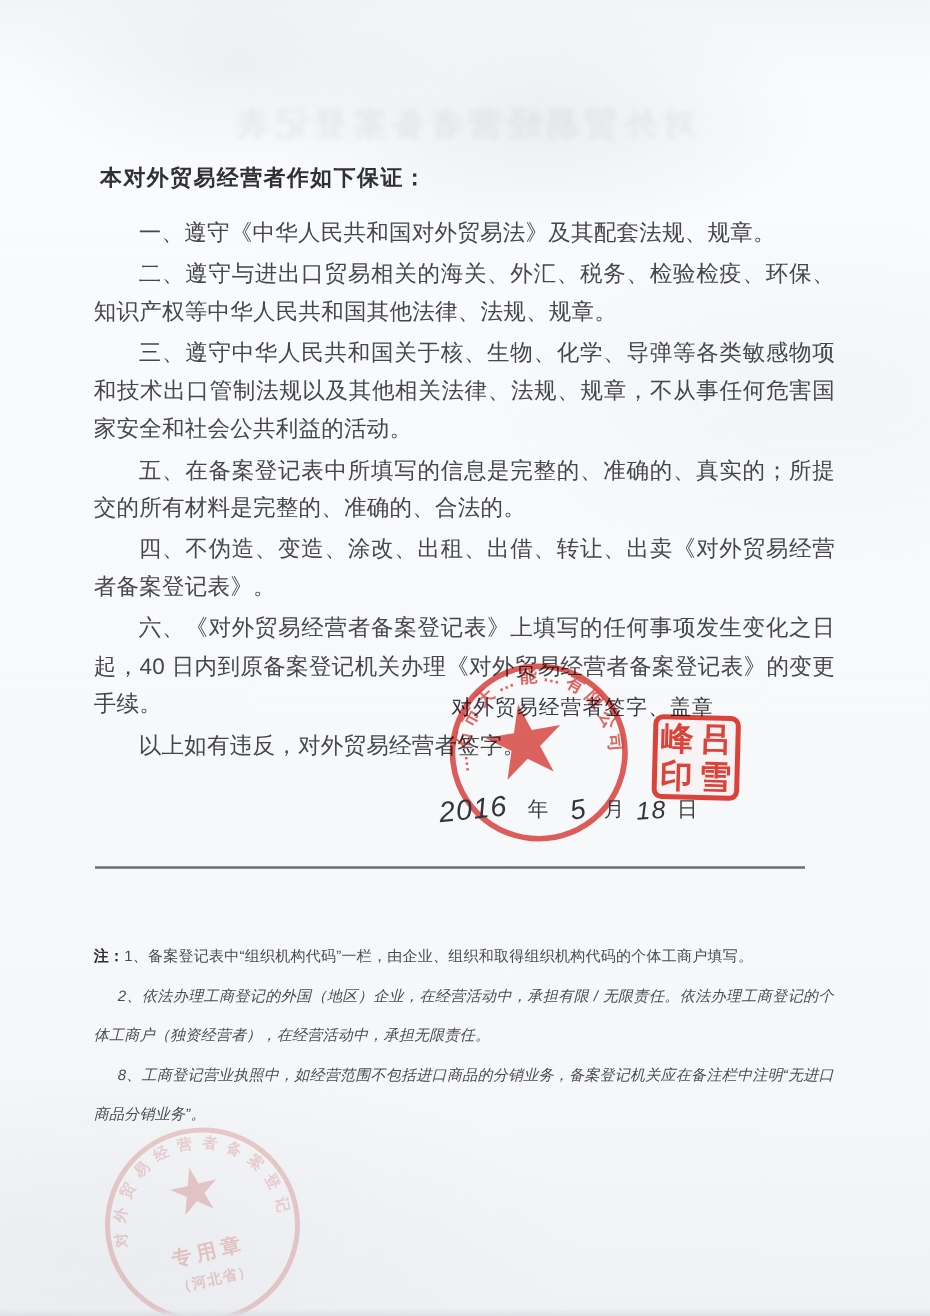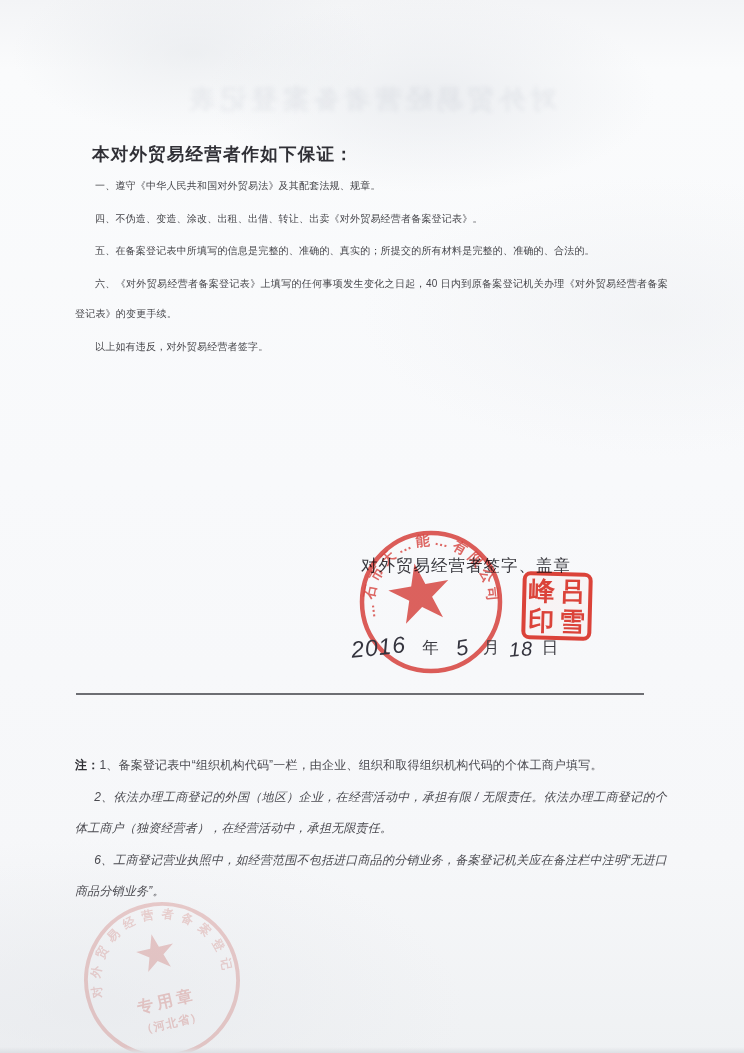--- a/index.html
+++ b/index.html
@@ -18,26 +18,26 @@
     content:"";position:absolute;left:0;right:0;bottom:0;height:6px;
     background:linear-gradient(180deg,rgba(210,213,218,0),#dde0e4);
   }
   
   .ghost{
     position:absolute;top:82px;left:152px;width:436px;text-align:center;
     font-size:26px;font-weight:bold;letter-spacing:5px;color:#7e8699;
     transform:scaleX(-1);opacity:.10;filter:blur(2px);
   }
   .title{
-    position:absolute;top:130px;left:80px;margin:12px;
+    position:absolute;top:130px;left:80px;margin:0;
     font-size:17.5px;font-weight:bold;color:#303036;letter-spacing:1.2px;
   }
   .clauses{
     position:absolute;top:171px;left:75px;width:593px;
-    font-size:10px;line-height:30.6px;text-align:justify;letter-spacing:.2px;
+    font-size:18px;line-height:30.6px;text-align:justify;letter-spacing:.2px;
   }
   .clauses p{margin:0 0 2px;text-indent:2em;}
   .sig-label{
     position:absolute;top:555px;left:361px;
     font-size:16.5px;font-weight:500;color:#38383e;letter-spacing:1px;
   }
   
   .company-seal{position:absolute;left:351px;top:522px;mix-blend-mode:multiply;opacity:.92;}
   
   .name-seal{
@@ -77,22 +77,24 @@
 <body>
 
 <div class="page">
 
   <div class="ghost">对外贸易经营者备案登记表</div>
 
   <h1 class="title">本对外贸易经营者作如下保证：</h1>
 
   <div class="clauses">
     <p>一、遵守《中华人民共和国对外贸易法》及其配套法规、规章。</p>
+    <p>二、遵守与进出口贸易相关的海关、外汇、税务、检验检疫、环保、知识产权等中华人民共和国其他法律、法规、规章。</p>
+    <p>三、遵守中华人民共和国关于核、生物、化学、导弹等各类敏感物项和技术出口管制法规以及其他相关法律、法规、规章，不从事任何危害国家安全和社会公共利益的活动。</p>
+    <p>五、在备案登记表中所填写的信息是完整的、准确的、真实的；所提交的所有材料是完整的、准确的、合法的。</p>
     <p>四、不伪造、变造、涂改、出租、出借、转让、出卖《对外贸易经营者备案登记表》。</p>
-    <p>五、在备案登记表中所填写的信息是完整的、准确的、真实的；所提交的所有材料是完整的、准确的、合法的。</p>
     <p>六、《对外贸易经营者备案登记表》上填写的任何事项发生变化之日起，40 日内到原备案登记机关办理《对外贸易经营者备案登记表》的变更手续。</p>
     <p>以上如有违反，对外贸易经营者签字。</p>
   </div>
 
   <div class="sig-label">对外贸易经营者签字、盖章</div>
 
   <svg class="company-seal" width="160" height="160" viewBox="0 0 160 160">
     <circle cx="80" cy="80" r="69" fill="none" stroke="#db3832" stroke-width="4.5" opacity="0.88"></circle>
     <path d="M0,-32 L-7.2,-9.9 L-30.4,-9.9 L-11.6,3.8 L-18.8,25.9 L0,12.2 L18.8,25.9 L11.6,3.8 L30.4,-9.9 L7.2,-9.9 Z" transform="translate(69,73) rotate(-10)" fill="#db3832" opacity="0.85"></path>
     <defs>
@@ -119,21 +121,21 @@
     <span class="unit u-day">日</span>
   </div>
 
   <div class="divider"></div>
 
   <div class="notes">
     <p>
       <span class="note-label">注：</span><span>1、备案登记表中“组织机构代码”一栏，由企业、组织和取得组织机构代码的个体工商户填写。</span>
     </p>
     <p class="indent">2、依法办理工商登记的外国（地区）企业，在经营活动中，承担有限 / 无限责任。依法办理工商登记的个体工商户（独资经营者），在经营活动中，承担无限责任。</p>
-    <p class="indent">6、工商登记营业执照中，如经营范围不包括进口商品的分销业务，备案登记机关应在备注栏中注明“无进口商品分销业务”。</p>
+    <p class="indent">8、工商登记营业执照中，如经营范围不包括进口商品的分销业务，备案登记机关应在备注栏中注明“无进口商品分销业务”。</p>
   </div>
 
   <svg class="registry-seal" width="170" height="170" viewBox="0 0 170 170">
     <circle cx="85" cy="85" r="76" fill="none" stroke="#dc7b74" stroke-width="4" opacity="0.8"></circle>
     <path d="M0,-32 L-7.2,-9.9 L-30.4,-9.9 L-11.6,3.8 L-18.8,25.9 L0,12.2 L18.8,25.9 L11.6,3.8 L30.4,-9.9 L7.2,-9.9 Z" transform="translate(85,58) scale(0.62)" fill="#dc7b74" opacity="0.85"></path>
     <defs>
       <path id="registryArc" d="M26.7,106.2 A62,62 0 1 1 143.3,106.2" fill="none"></path>
     </defs>
     <text class="seal-text" font-size="12" letter-spacing="7" fill="#dc7b74" opacity="0.7">
       <textPath href="#registryArc" startOffset="18">对外贸易经营者备案登记</textPath>

